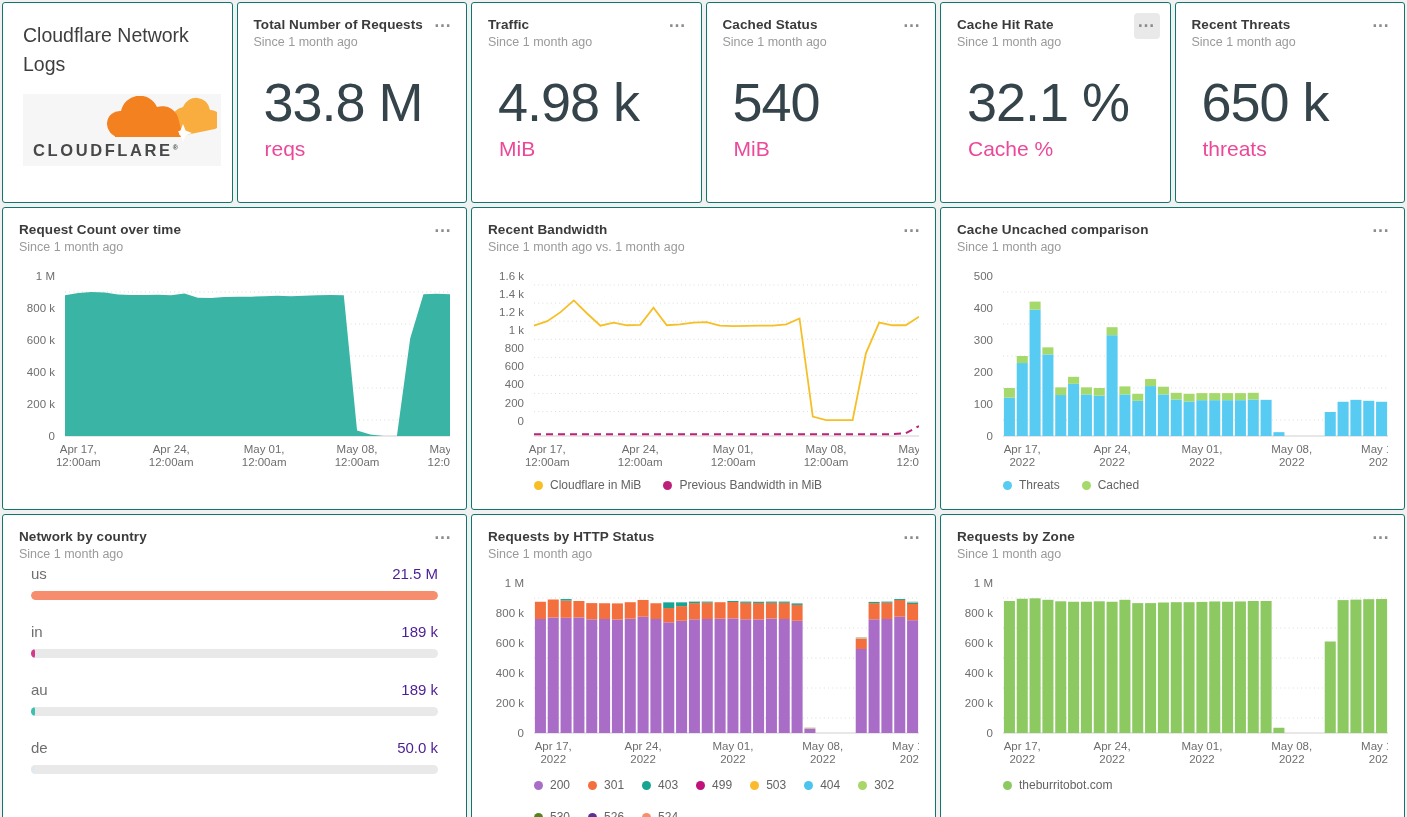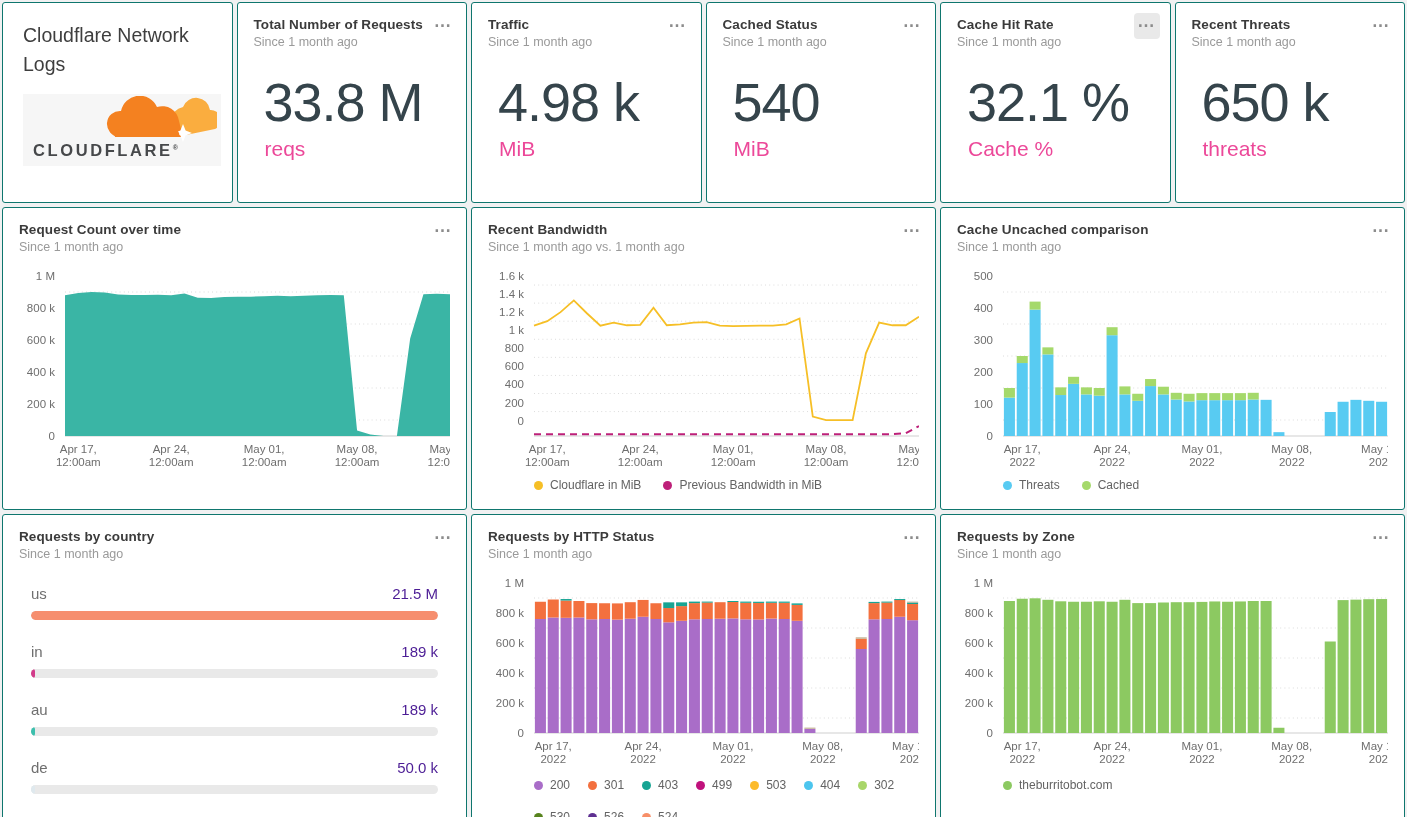--- a/index.html
+++ b/index.html
@@ -26,21 +26,21 @@
   
   .chart { margin-top:10px; width:100%; }
   .chart.h2 { height:212px; }
   .chart.h3 { height:205px; }
   svg text { font-family:"Liberation Sans", sans-serif; font-size:11.5px; fill:#6e6e6e; }
   .legend { display:flex; gap:22px; margin:2px 0 0 46px; align-items:center; flex-wrap:wrap; }
   .legend.tight { gap:18px; }
   .lgd { display:flex; align-items:center; gap:7px; font-size:12px; color:#636363; }
   .lgd i { width:9px; height:9px; border-radius:50%; display:inline-block; }
   
-  .countries { margin-top:24px; padding:0 12px 0 12px; }
+  .countries { margin-top:4px; padding:0 12px 0 12px; }
   .c-row { margin-bottom:23px; }
   .c-line { display:flex; justify-content:space-between; font-size:15px; color:#6f6f6f; }
   .c-val { color:#4c1d95; }
   .c-track { margin-top:9px; height:9px; border-radius:5px; background:#e9e9e9; position:relative; overflow:hidden; }
   .c-fill { position:absolute; left:0; top:0; bottom:0; border-radius:5px; }
 </style>
 </head>
 <body>
 
 <div class="dash">
@@ -308,21 +308,21 @@
         <span class="lgd">
           <i style="background: rgb(165, 217, 107);"></i>
           <span>Cached</span>
         </span>
       </div>
   </div>
 
   <div class="panel span2">
     <div class="panel-head">
       <div>
-        <div class="panel-title">Requests by country</div>
+        <div class="panel-title">Network by country</div>
         <div class="panel-sub">Since 1 month ago</div>
       </div>
       <div class="menu-btn">
           <span class="menu-glyph">⋯</span>
         </div>
     </div>
     <div class="countries">
         <div class="c-row">
           <div class="c-line">
             <span>us</span>

